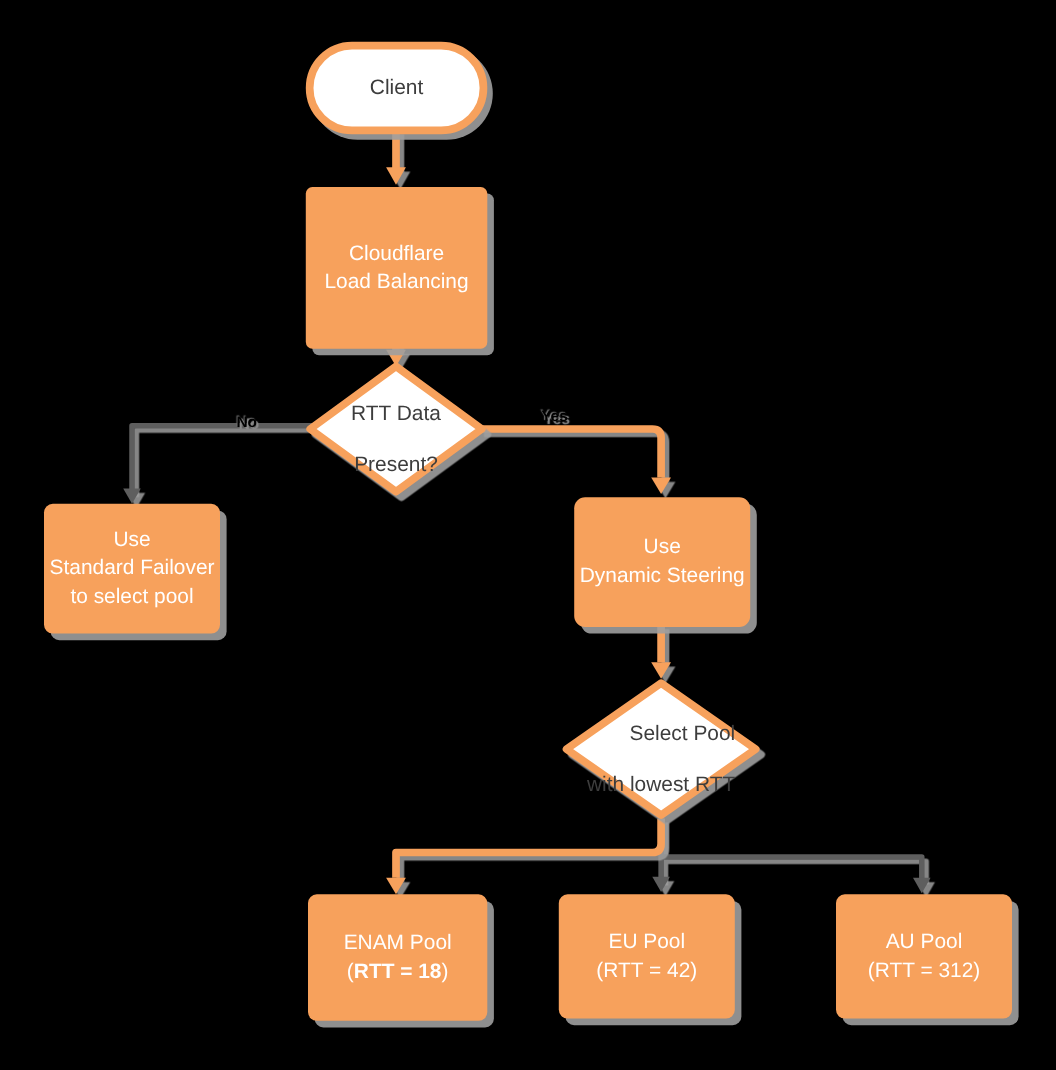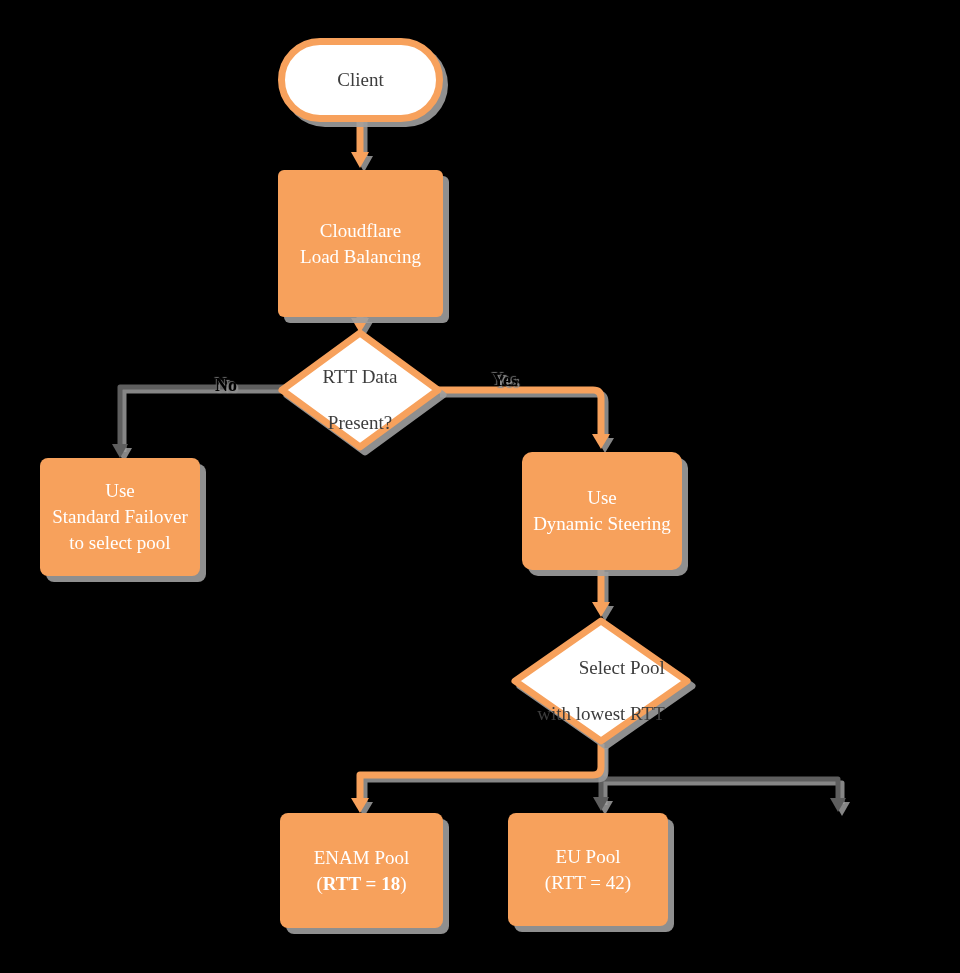--- a/index.html
+++ b/index.html
@@ -1,18 +1,18 @@
 <!DOCTYPE html>
 <html><head>
 <meta charset="utf-8">
 <style>
   html,body{margin:0;padding:0;background:#000;}
   #canvas{
     position:relative;width:960px;height:973px;background:#000;overflow:hidden;
-    font-family:Liberation Serif, serif;
+    font-family:Liberation Sans, sans-serif;
   }
   #connectors{position:absolute;left:0;top:0;z-index:1;}
   .shadowed-line{filter:drop-shadow(4px 4px 0 rgba(158,158,158,0.85));}
 
   .node{position:absolute;z-index:2;display:flex;align-items:center;justify-content:center;
         text-align:center;box-sizing:border-box;}
   .box{
     background:#F7A15C;color:#FFFFFF;border-radius:8px;
     box-shadow:6px 6px 0 rgba(158,158,158,0.9);
     font-size:19px;line-height:26px;
@@ -21,21 +21,21 @@
   .stadium{
     background:#FFFFFF;border:7px solid #F7A15C;border-radius:46px;
     box-shadow:5px 5px 0 rgba(158,158,158,0.9);
     color:#3D3D3D;font-size:19px;
   }
   .diamond{background:transparent;}
   .diamond svg{position:absolute;left:0;top:0;filter:drop-shadow(5px 5px 0 rgba(158,158,158,0.9));}
   .diamond .dlabel{position:relative;z-index:2;color:#3D3D3D;font-size:19px;line-height:26px;}
   .dlabel span{display:block;margin-top:20px;}
   .edge-label{
-    position:absolute;z-index:3;color:#000000;font-size:18px;font-weight:bold;
+    position:absolute;z-index:3;color:#000000;font-size:14px;font-weight:bold;
     text-shadow:2px 2px 1px #8f8f8f, -1px -1px 1px #6f6f6f;
   }
   .bold{font-weight:bold;}
 </style>
 </head>
 <body>
 
 <div id="canvas">
 
   <svg id="connectors" width="960" height="973" viewBox="0 0 960 973">
@@ -123,14 +123,20 @@
     </div>
   </div>
 
   <div class="node box" style="left:508px;top:813px;width:160px;height:113px;">
     <div>
       <span class="bline">EU Pool</span>
       <span class="bline">(RTT = 42)</span>
     </div>
   </div>
 
+  <div class="node box" style="left:760px;top:813px;width:160px;height:113px;">
+    <div>
+      <span class="bline">AU Pool</span>
+      <span class="bline">(RTT = 312)</span>
+    </div>
+  </div>
 
 </div>
 
 </body></html>

